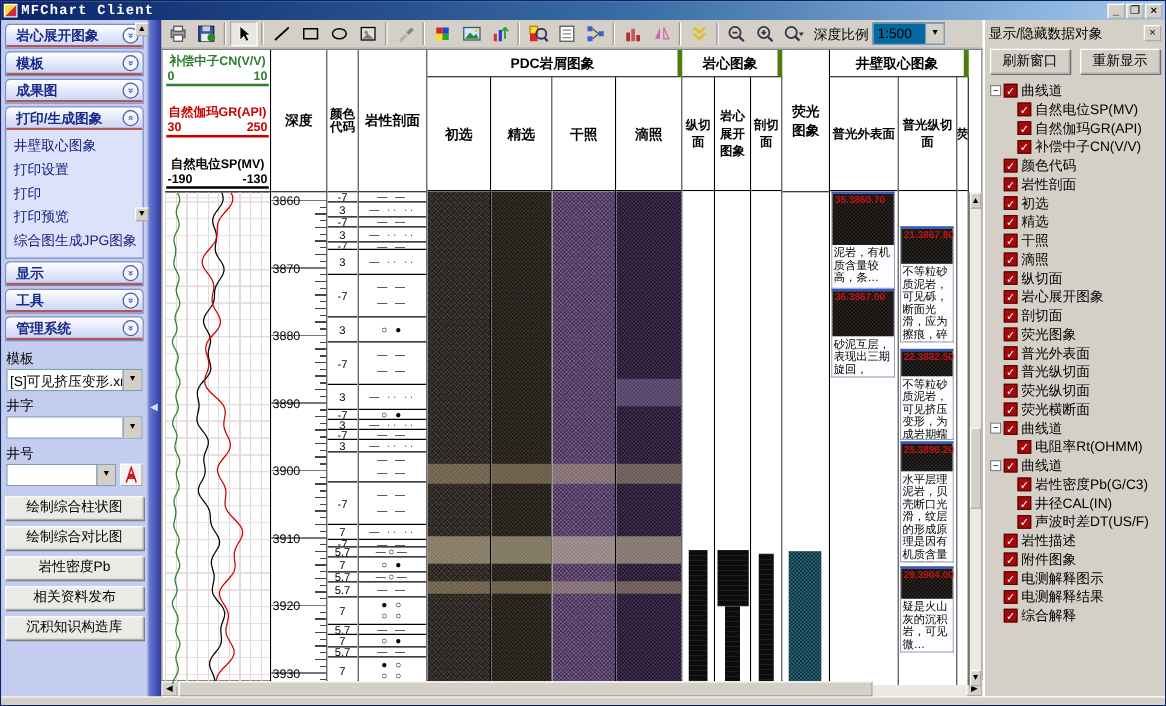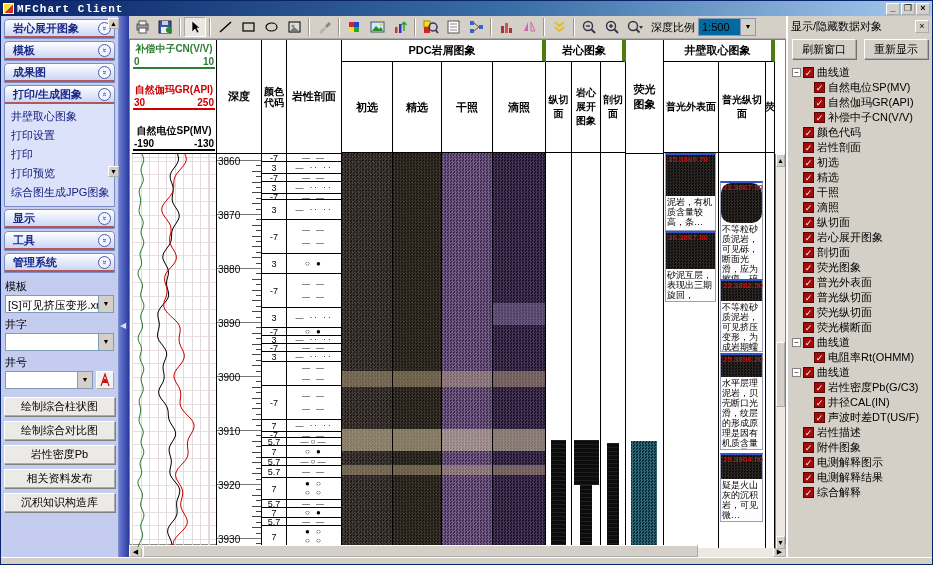--- a/index.html
+++ b/index.html
@@ -659,21 +659,21 @@
                         <div class="tag">36.3867.00</div>
                       </div>
                       <div class="desc" style="height: 32px; overflow: hidden;">砂泥互层，表现出三期旋回，AB…</div>
                     </div>
                   </div>
                 </div>
                 <div class="col" style="width: 47px;">
                   <div class="col-h" style="font-size: 10px;">普光纵切面</div>
                   <div class="col-b">
                     <div class="card" style="top: 28px;">
-                      <div class="ph tex-photo" style="height: 40px; border-radius: 10px;">
+                      <div class="ph tex-photo" style="height: 28px;">
                         <div class="tag">21.3867.80</div>
                       </div>
                       <div class="desc" style="height: 62px; overflow: hidden;">不等粒砂质泥岩，可见砾，断面光滑，应为擦痕，碎屑流沉积</div>
                     </div>
                     <div class="card" style="top: 126px;">
                       <div class="ph tex-photo" style="height: 20px;">
                         <div class="tag">22.3882.50</div>
                       </div>
                       <div class="desc" style="height: 50px; overflow: hidden;">不等粒砂质泥岩，可见挤压变形，为成岩期蠕变产…</div>
                     </div>

